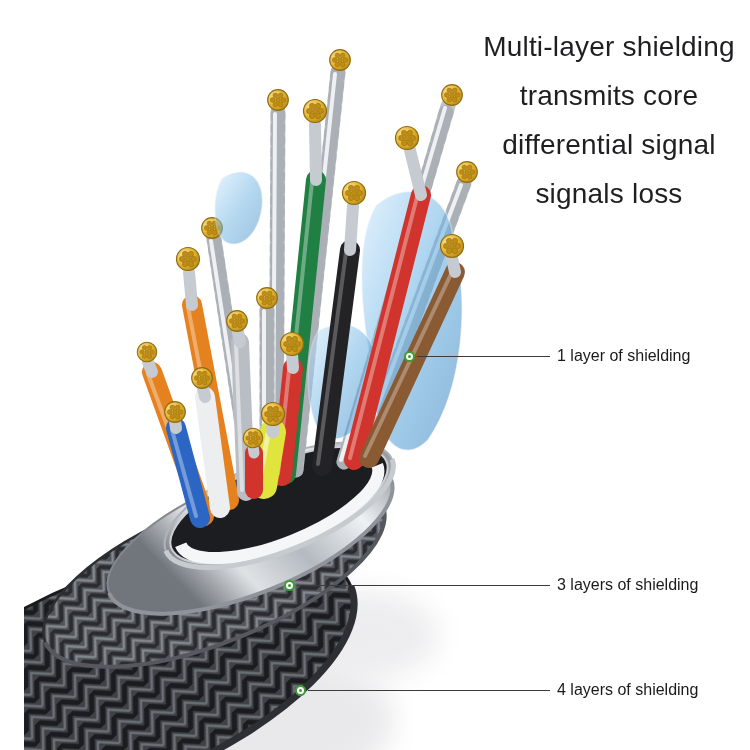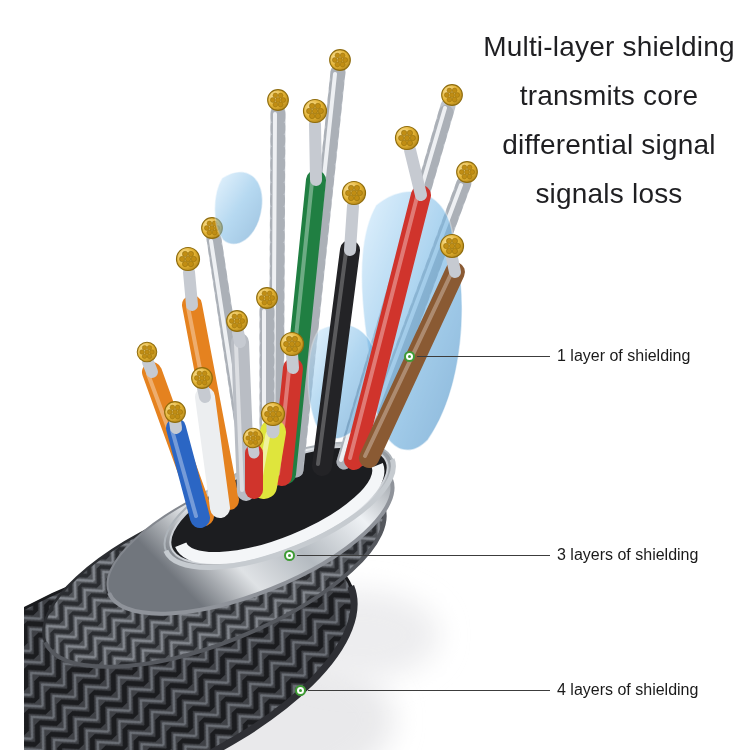--- a/index.html
+++ b/index.html
@@ -224,21 +224,21 @@
     <div>transmits core</div>
     <div>differential signal</div>
     <div>signals loss</div>
   </div>
 
   <div class="callout" style="left:380px;top:345px;">
     <span class="dot"></span>
     <span class="cline" style="width:133px;"></span>
     <span class="clabel">1 layer of shielding</span>
   </div>
-  <div class="callout" style="left:260px;top:544px;text-align:center;">
+  <div class="callout" style="left:260px;top:574px;text-align:center;">
     <span class="dot"></span>
     <span class="cline" style="width:253px;"></span>
     <span class="clabel">3 layers of shielding</span>
   </div>
   <div class="callout" style="left:271px;top:679px;">
     <span class="dot"></span>
     <span class="cline" style="width:242px;"></span>
     <span class="clabel">4 layers of shielding</span>
   </div>
 

